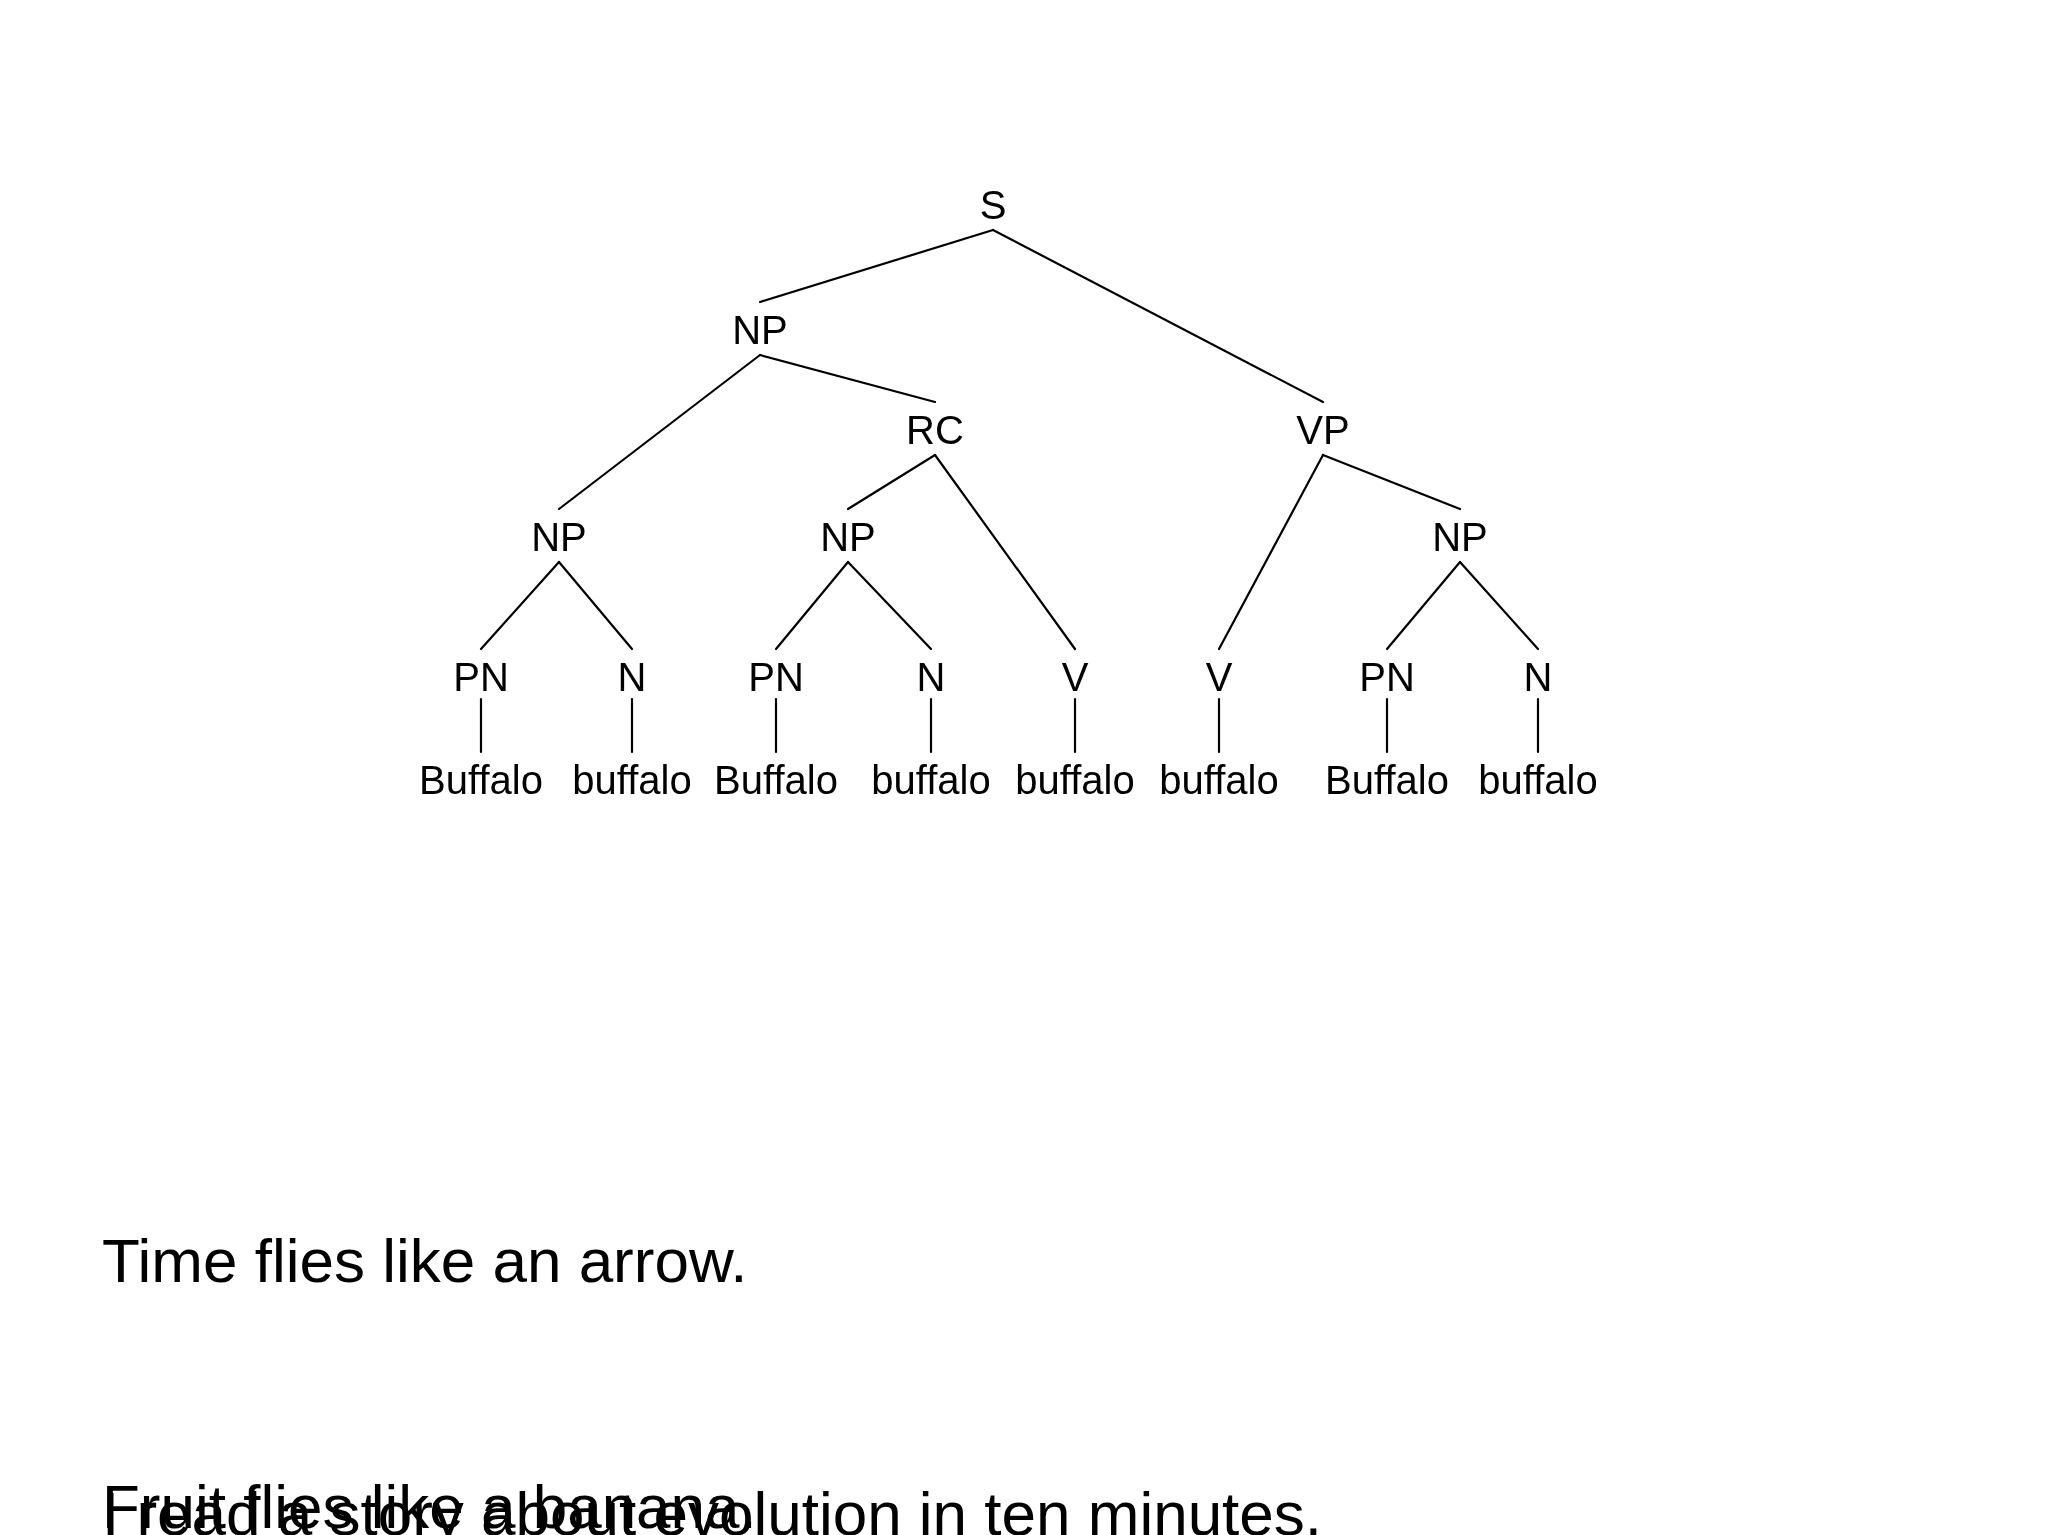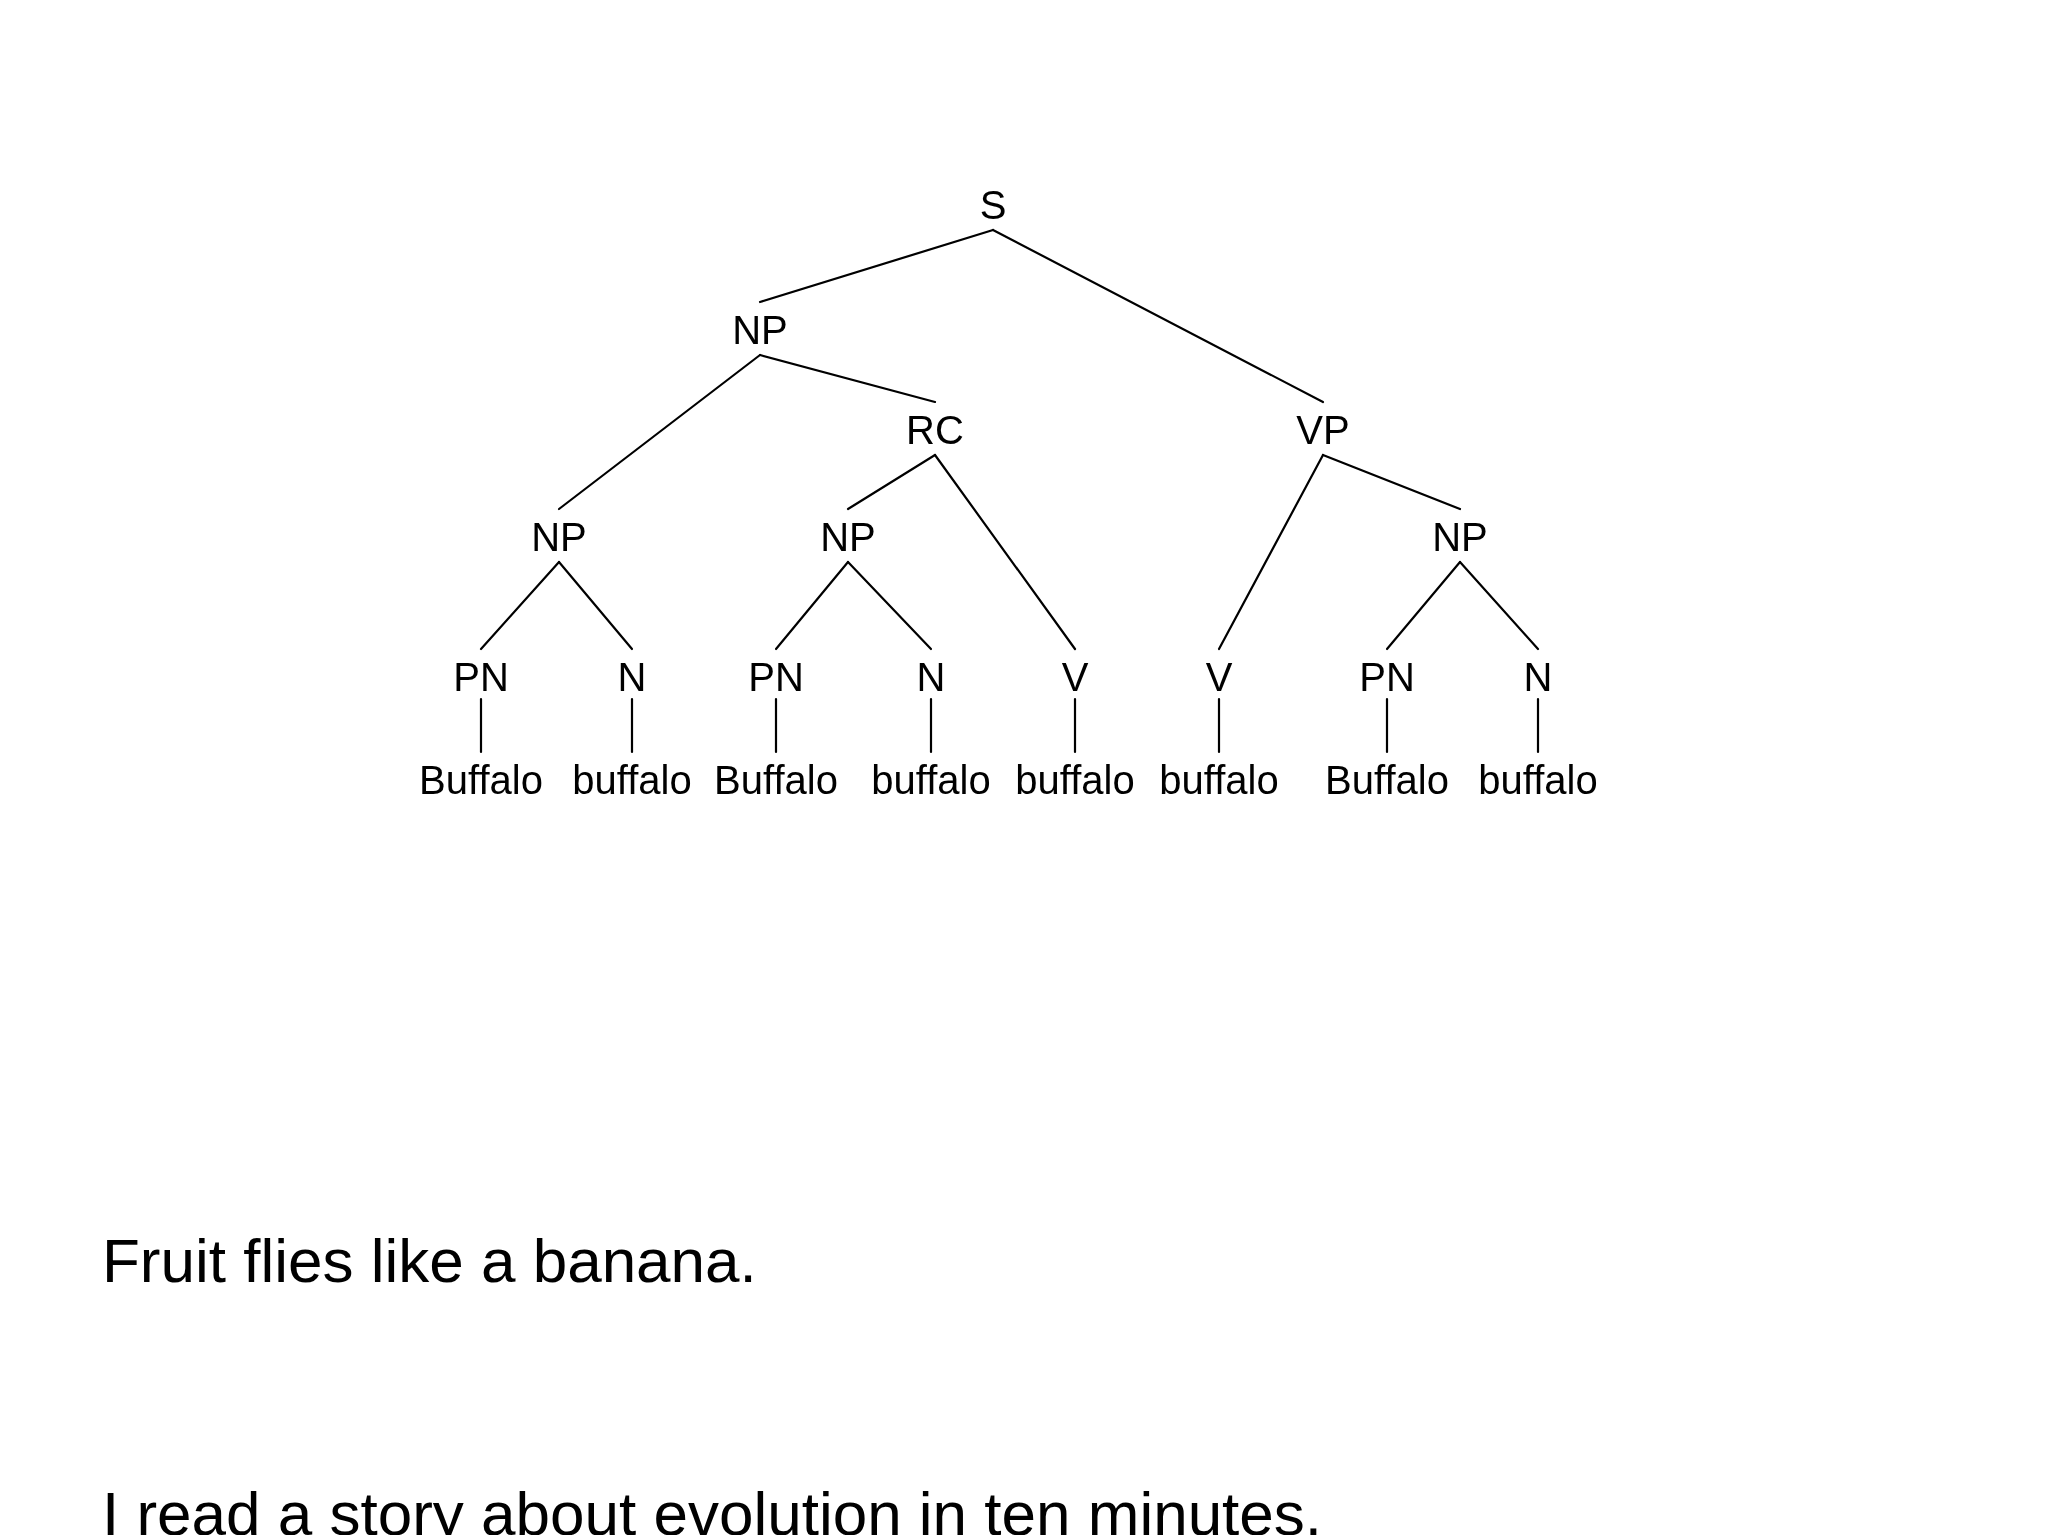--- a/index.html
+++ b/index.html
@@ -87,20 +87,21 @@
       <text x="632" y="794">buffalo</text>
       <text x="776" y="794">Buffalo</text>
       <text x="931" y="794">buffalo</text>
       <text x="1075" y="794">buffalo</text>
       <text x="1219" y="794">buffalo</text>
       <text x="1387" y="794">Buffalo</text>
       <text x="1538" y="794">buffalo</text>
     </svg>
 
   <div class="sentence-block block-1">
+    <div>Time flies like an arrow.</div>
     <div>Fruit flies like a banana.</div>
   </div>
 
   <div class="sentence-block block-2">
     <div>I read a story about evolution in ten minutes.</div>
     
   </div>
 
 </div>
 

